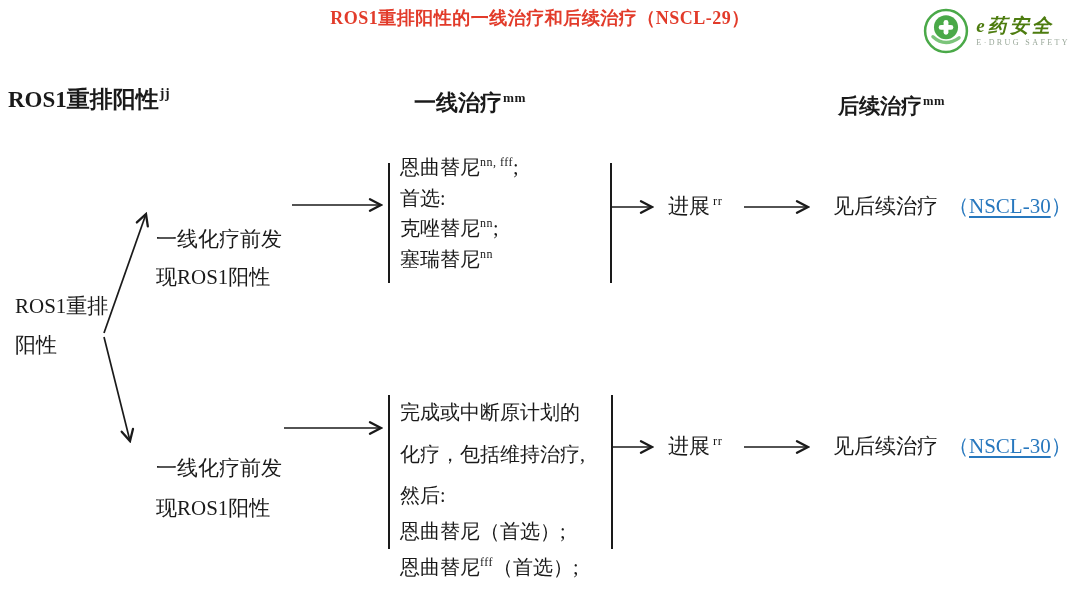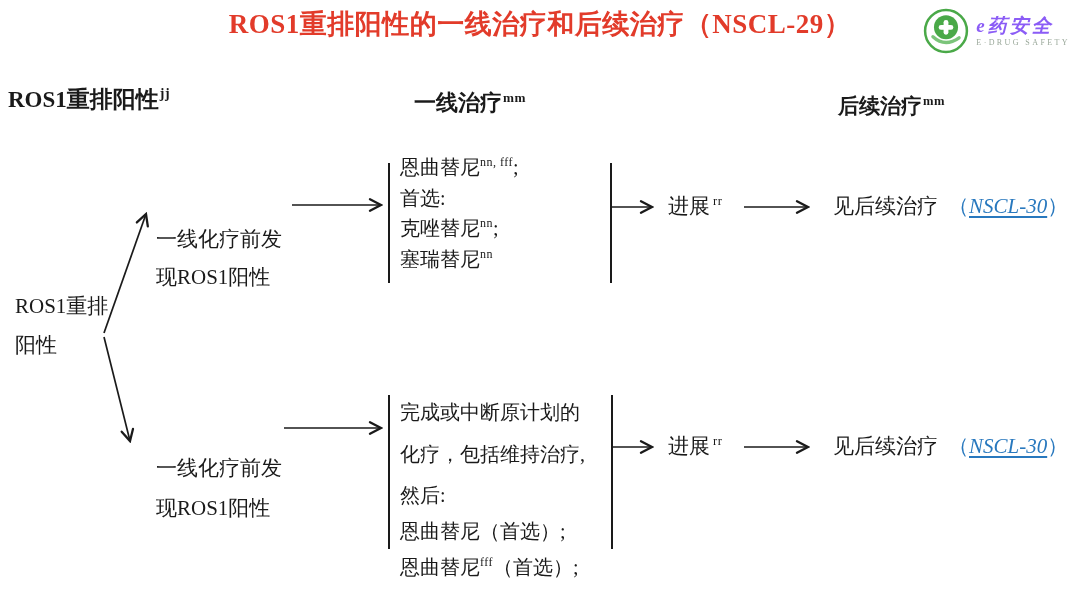--- a/index.html
+++ b/index.html
@@ -2,27 +2,27 @@
 <html><head>
 <meta charset="utf-8">
 <style>
   * { margin: 0; padding: 0; box-sizing: border-box; }
   html, body { background: #ffffff; }
   body { font-family: "Liberation Serif", serif; color: #1a1a1a; }
   .stage { position: relative; width: 1080px; height: 590px; background: #fff; overflow: hidden; }
 
   
   .title { position: absolute; top: 6px; left: 0; width: 100%; text-align: center;
-           font-size: 27px; font-weight: bold; color: #e23b2a; letter-spacing: .5px; }
+           font-size: 18px; font-weight: bold; color: #e23b2a; letter-spacing: .5px; }
 
   
   .logo { position: absolute; top: 8px; right: 10px; display: flex; align-items: center; gap: 7px; }
   .logo-icon { width: 46px; height: 46px; flex: 0 0 auto; }
   .logo-texts { display: flex; flex-direction: column; align-items: flex-start; }
-  .logo-name { font-size: 19px; font-style: italic; font-weight: bold; color: #8b5cf6; letter-spacing: 3px; line-height: 22px; }
+  .logo-name { font-size: 19px; font-style: italic; font-weight: bold; color: #4d7c0f; letter-spacing: 3px; line-height: 22px; }
   .logo-sub  { font-size: 8px; color: #9aa89a; letter-spacing: 2.4px; margin-top: 1px; }
 
   
   .col-header { position: absolute; font-weight: bold; white-space: nowrap; }
   .col-header.left   { left: 8px;   top: 84px; font-size: 23px; }
   .col-header.center { left: 414px; top: 88px; font-size: 22px; }
   .col-header.right  { left: 838px; top: 92px; font-size: 21px; }
 
   sup.fnote { font-size: 0.60em; vertical-align: super; letter-spacing: .5px; }
   .hdr-sup { margin-left: 1px; }
@@ -43,21 +43,21 @@
   
   .progress { position: absolute; left: 668px; font-size: 21px; white-space: nowrap; }
   .progress.top    { top: 192px; }
   .progress.bottom { top: 432px; }
   .progress sup.fnote { margin-left: 3px; }
 
   .outcome { position: absolute; left: 833px; font-size: 21px; white-space: nowrap; }
   .outcome.top    { top: 192px; }
   .outcome.bottom { top: 432px; }
   .outcome .link { color: #2878be; margin-left: 10px; cursor: pointer; }
-  .outcome .link-inner { text-decoration: underline; text-underline-offset: 3px; font-style: italic; }
+  .outcome .link-inner { text-decoration: underline; text-underline-offset: 3px; }
 
   .connectors { position: absolute; left: 0; top: 0; width: 1080px; height: 590px; pointer-events: none; }
 </style>
 </head>
 <body>
 
 <div class="stage">
 
   <div class="title">ROS1重排阳性的一线治疗和后续治疗（NSCL-29）</div>
 

